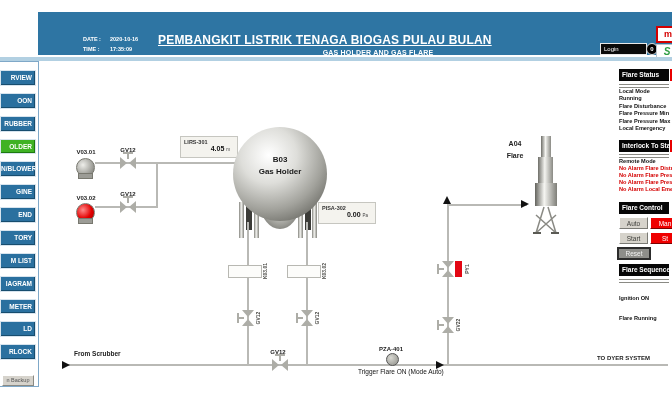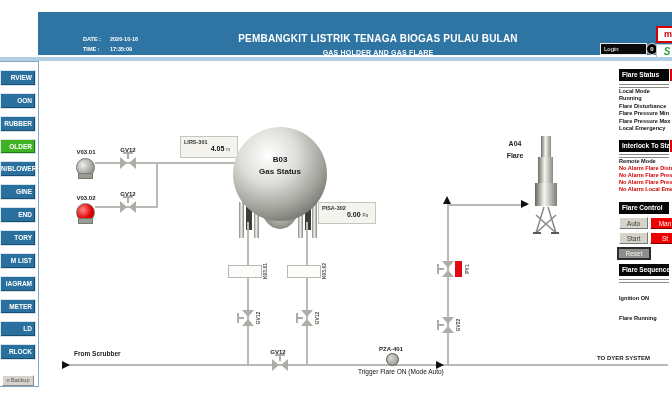--- a/index.html
+++ b/index.html
@@ -9,21 +9,21 @@
   .topbar{position:absolute;left:38px;top:12px;width:634px;height:43px;background:#2e75a3;}
   .logo-box{position:absolute;left:0;top:12px;width:38px;height:46px;background:#fff;border-right:1px solid #8fb3d0;}
   .logo-square{position:absolute;left:3px;top:8px;width:33px;height:34px;background:#24308e;border:1px solid #4a55b0;
                color:#fff;text-align:right;overflow:hidden;}
   .logo-main{display:block;font-size:9px;font-weight:bold;font-style:italic;margin:8px 2px 0 0;}
   .logo-sub{display:block;font-size:4px;color:#aeb6ea;margin:0 3px 0 0;font-style:italic;}
   .meta{position:absolute;left:45px;top:15px;}
   .mrow{height:10px;white-space:nowrap;}
   .ml{display:inline-block;width:27px;font-size:5.5px;font-weight:bold;color:#ffffff;}
   .mv{font-size:5.5px;font-weight:bold;color:#ffffff;}
-  .t1{position:absolute;left:120px;top:21px;width:440px;text-align:center;color:#fff;font-size:10px;font-weight:bold;letter-spacing:.2px;}
+  .t1{position:absolute;left:120px;top:21px;width:440px;color:#fff;font-size:12px;font-weight:bold;letter-spacing:.2px;text-decoration:underline;}
   .t2{position:absolute;left:120px;top:37px;width:440px;text-align:center;color:#fff;font-size:7px;font-weight:bold;letter-spacing:.2px;}
   .login{position:absolute;left:600px;top:43px;width:42px;height:10px;background:#0a0a0a;border:1px solid #e8e8e8;
          color:#fff;font-size:6px;line-height:10px;padding-left:3px;}
   .keybtn{position:absolute;left:646px;top:43px;width:10px;height:10px;border-radius:50%;background:#000;border:1px solid #ddd;
           color:#fff;font-size:6px;text-align:center;line-height:10px;font-weight:bold;}
   .logom{position:absolute;left:656px;top:26px;width:20px;height:13px;background:#fff;border:2px solid #d40000;
          color:#d40000;font-weight:bold;font-size:9px;text-align:center;line-height:12px;}
   .logos{position:absolute;left:656px;top:44px;width:20px;height:14px;background:#fff;border:1px solid #b9c4cc;
          color:#2f9e44;font-weight:bold;font-style:italic;font-size:10px;text-align:center;line-height:13px;}
   .bluestrip{position:absolute;left:0;top:57px;width:672px;height:4px;background:#b2d0e2;}
@@ -162,21 +162,21 @@
 
   <div class="bowl"></div>
   <div class="post" style="left:246px;top:206px"></div>
   <div class="post" style="left:305px;top:206px"></div>
   <div class="leg" style="left:239px;top:202px"></div>
   <div class="leg" style="left:254px;top:202px"></div>
   <div class="leg" style="left:298px;top:202px"></div>
   <div class="leg" style="left:312px;top:202px"></div>
   <div class="sphere"></div>
   <div class="stank" style="top:155px">B03</div>
-  <div class="stank" style="top:167px">Gas Status</div>
+  <div class="stank" style="top:167px">Gas Holder</div>
 
   <div class="inst" style="left:318px;top:202px">
     <span class="iid">PISA-302</span>
     <span class="ival"><span>0.00</span> <span class="iunit">Pa</span></span>
   </div>
 
   <div class="pipe" style="left:247px;top:222px;width:2px;height:143px"></div>
   <div class="pipe" style="left:306px;top:222px;width:2px;height:143px"></div>
 
   <div class="kbox" style="left:228px;top:265px"></div>

